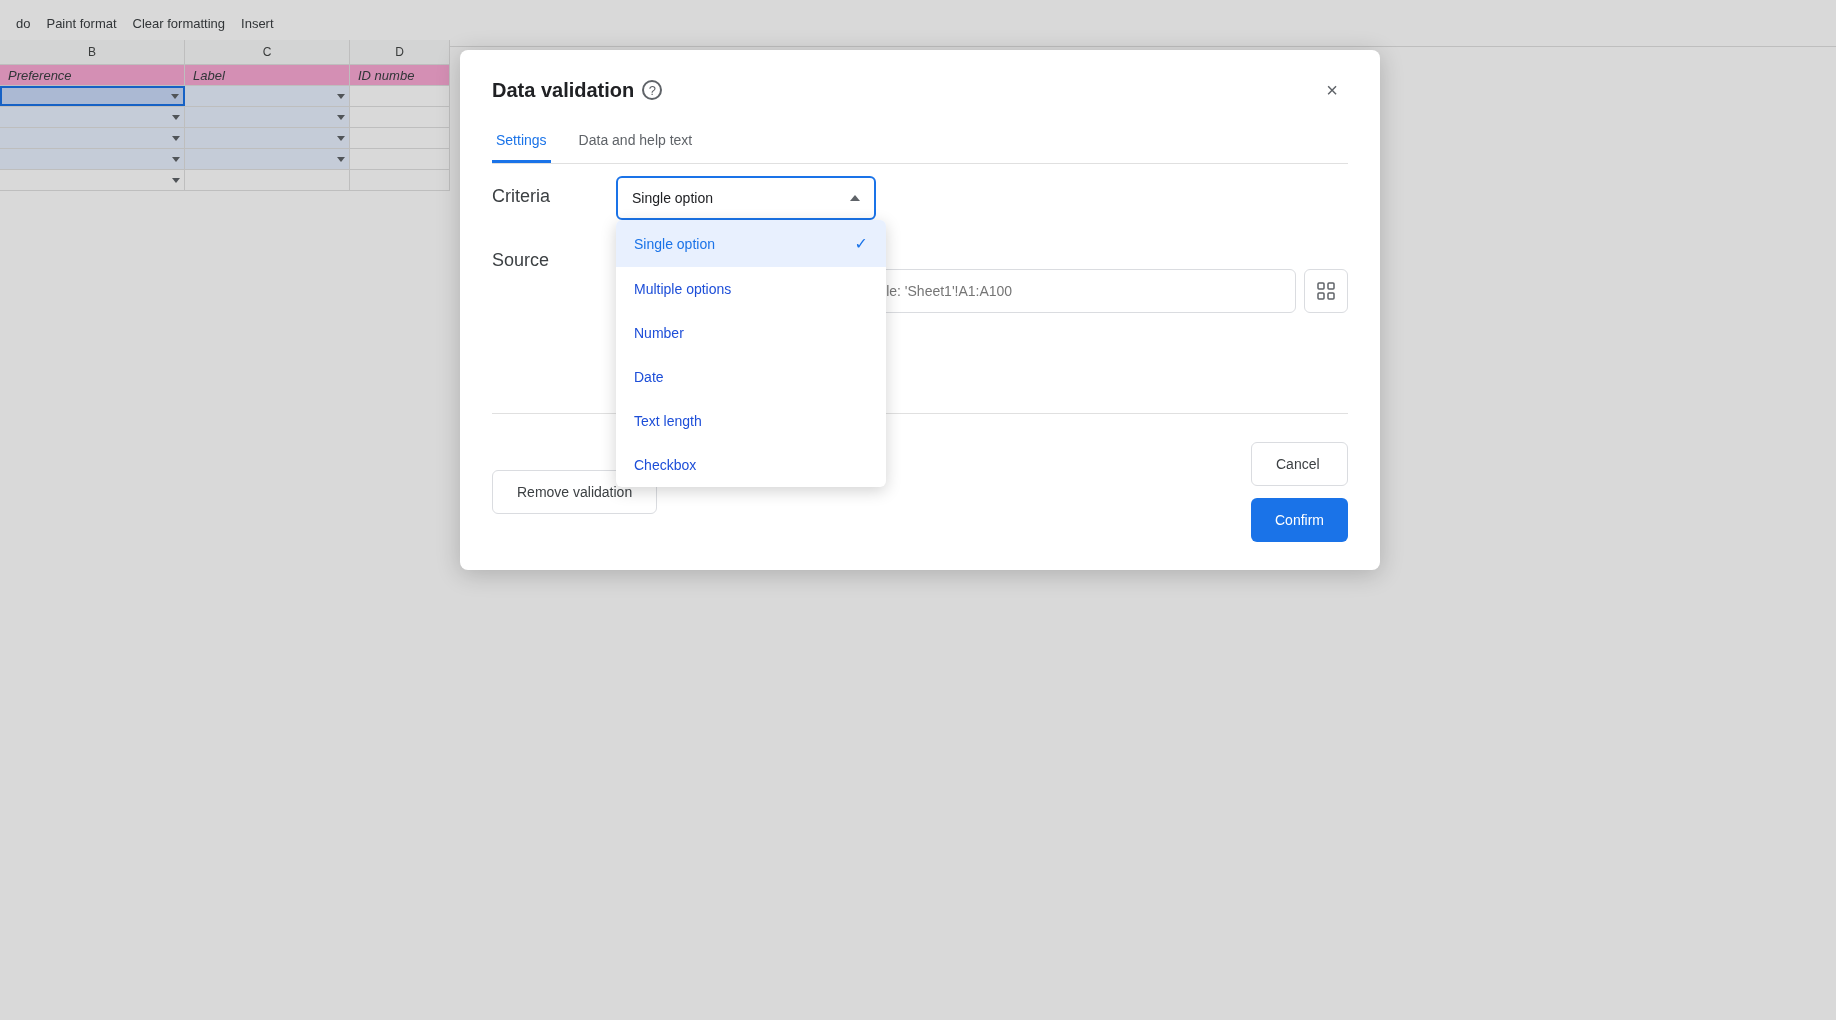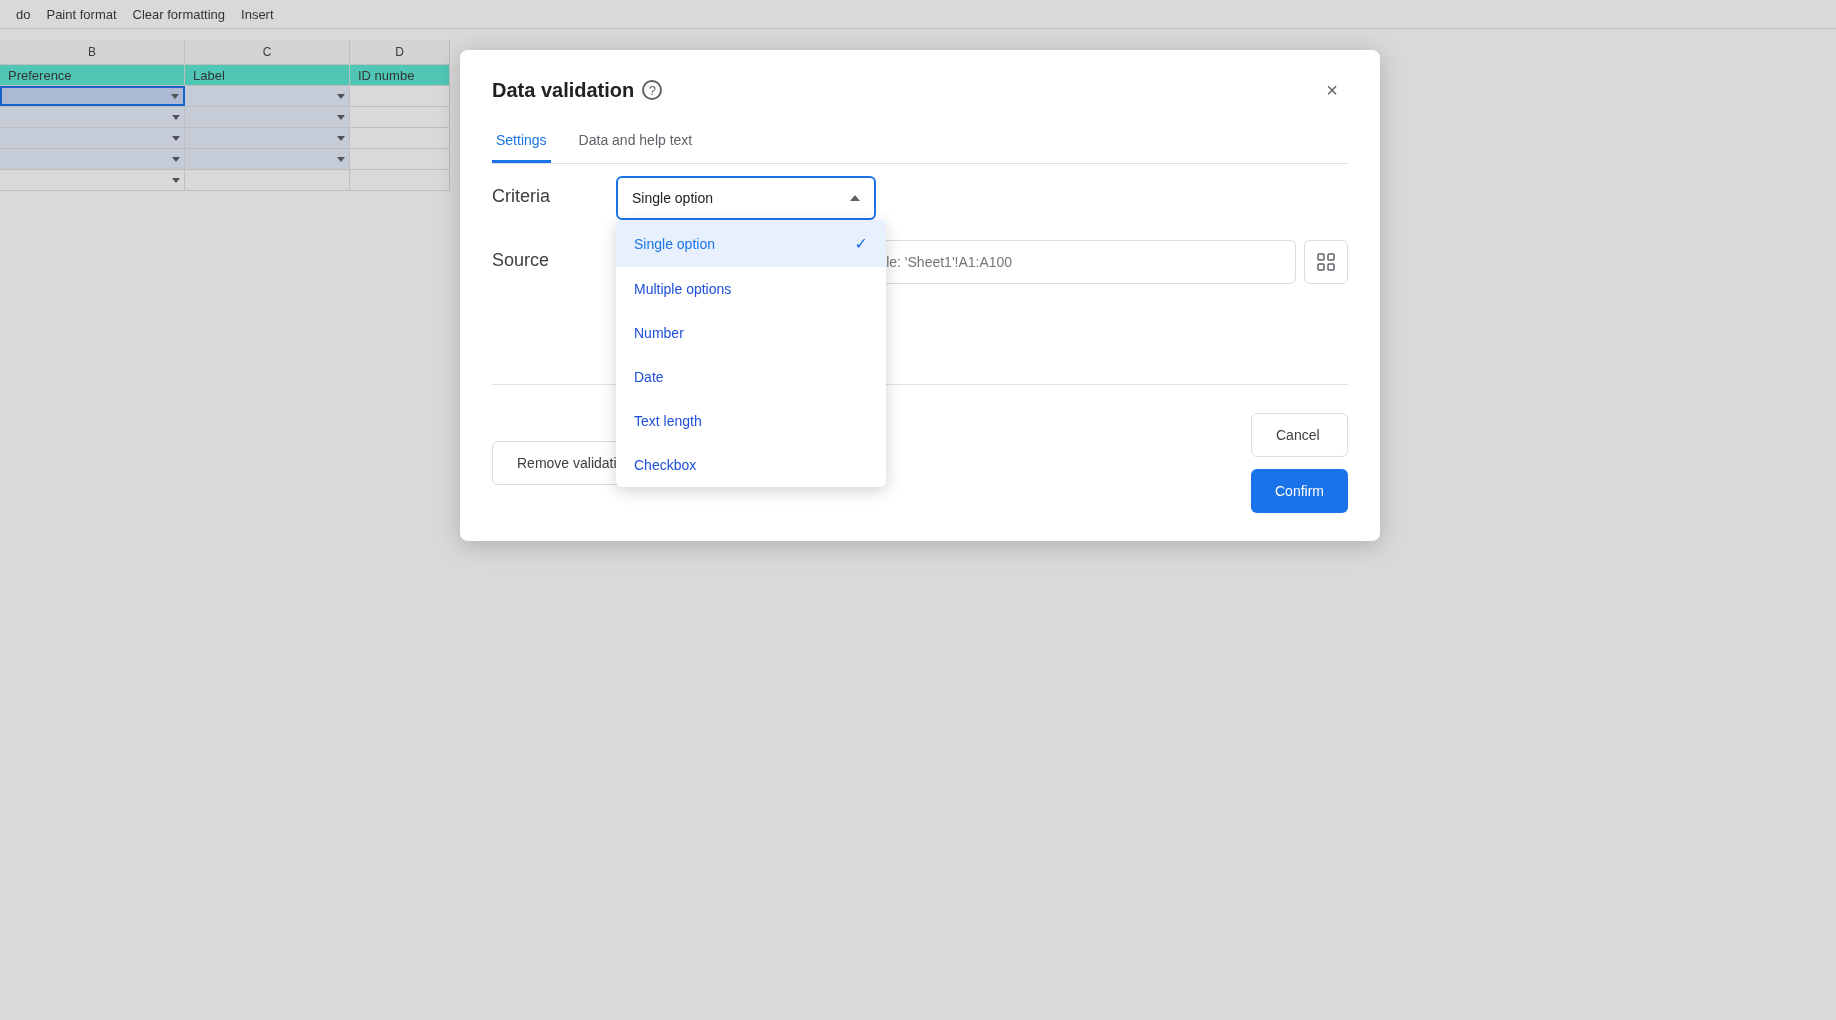--- a/index.html
+++ b/index.html
@@ -19,21 +19,21 @@
       top: 0; left: 0;
       width: 100%; height: 100%;
       background: #fff;
     }
 
     
     .toolbar {
       position: absolute;
       top: 0; left: 0;
       width: 100%;
-      height: 29px;
+      height: 47px;
       background: #fff;
       border-bottom: 1px solid #e0e0e0;
       display: flex;
       align-items: center;
       padding: 0 16px;
       gap: 16px;
       font-size: 13px;
       color: #3c4043;
     }
 
@@ -86,21 +86,22 @@
     .cell-selected {
       background: #c9daf8;
       border: 2px solid #1a73e8;
     }
 
     .cell-selected-light {
       background: #e8f0fe;
     }
 
     .cell-header-row {
-      background: #5eead4;
+      background: #f9a8d4;
+      font-style: italic;
     }
 
     .dropdown-arrow {
       position: absolute;
       right: 4px;
       width: 0;
       height: 0;
       border-left: 4px solid transparent;
       border-right: 4px solid transparent;
       border-top: 5px solid #5f6368;
@@ -515,21 +516,21 @@
         </div>
       </div>
     </div>
   </div>
 
   <div class="form-row">
     <div class="form-label">Source</div>
     <div style="display:flex; align-items:center; flex:1; gap:12px;">
       <span class="source-text">ange</span>
       <input class="text-input" type="text" style="width: 200px;" placeholder="Create a l">
-      <div style="display:flex; align-items:center; flex:1; gap:0;">
+      <div style="display:flex; align-items:center; flex:1; gap:0;margin-top:29px;">
         <input class="range-input" type="text" placeholder="le: 'Sheet1'!A1:A100" style="">
         <div class="grid-icon-btn">
           <svg width="18" height="18" viewBox="0 0 18 18" fill="none">
             <rect x="1" y="1" width="6" height="6" rx="1" stroke="#5f6368" stroke-width="1.5"></rect>
             <rect x="11" y="1" width="6" height="6" rx="1" stroke="#5f6368" stroke-width="1.5"></rect>
             <rect x="1" y="11" width="6" height="6" rx="1" stroke="#5f6368" stroke-width="1.5"></rect>
             <rect x="11" y="11" width="6" height="6" rx="1" stroke="#5f6368" stroke-width="1.5"></rect>
           </svg>
         </div>
       </div>

